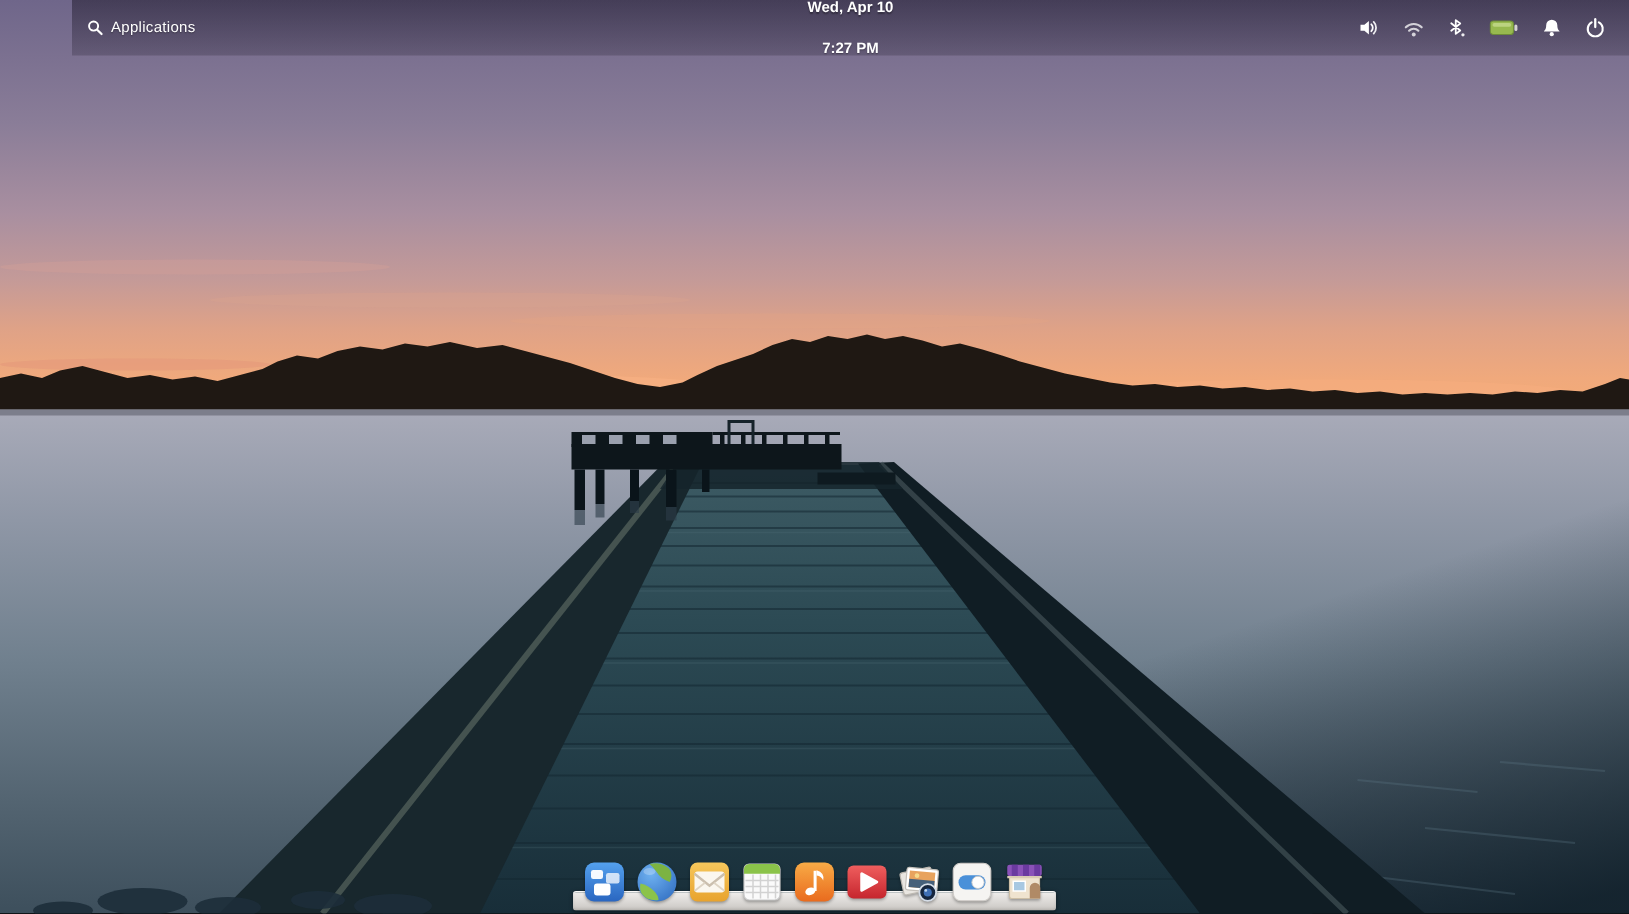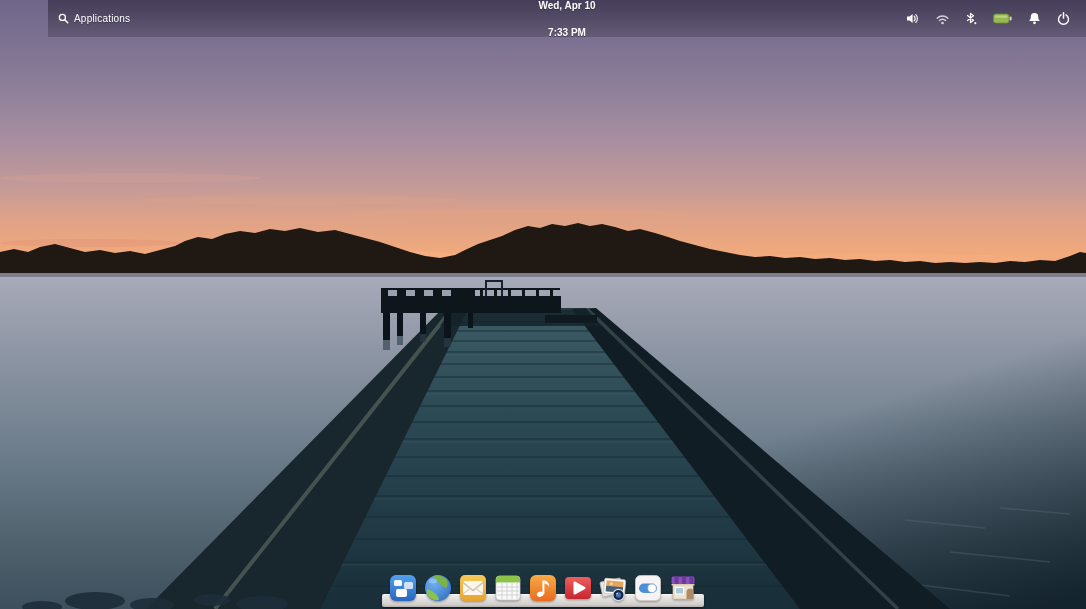--- a/index.html
+++ b/index.html
@@ -189,21 +189,21 @@
     <div class="panel-left">
       <svg width="11" height="11" viewBox="0 0 12 12">
         <circle cx="4.8" cy="4.8" r="3.3" fill="none" stroke="#fff" stroke-width="1.4"></circle>
         <line x1="7.4" y1="7.4" x2="10.6" y2="10.6" stroke="#fff" stroke-width="1.6" stroke-linecap="round"></line>
       </svg>
       <span>Applications</span>
     </div>
 
     <div class="panel-center">
       <span>Wed, Apr 10</span>
-      <span>7:33 PM</span>
+      <span>7:27 PM</span>
     </div>
 
     <div class="panel-right">
       <div class="ind">
         <svg width="14" height="13" viewBox="0 0 14 13">
           <polygon points="1,4.5 3.6,4.5 6.6,2 6.6,11 3.6,8.5 1,8.5" fill="#fff"></polygon>
           <path d="M8.2,4.2 a3.2,3.2 0 0 1 0,4.6" fill="none" stroke="#fff" stroke-width="1.2" stroke-linecap="round"></path>
           <path d="M9.8,2.6 a5.6,5.6 0 0 1 0,7.8" fill="none" stroke="#fff" stroke-width="1.2" stroke-linecap="round" opacity="0.9"></path>
         </svg>
       </div>

